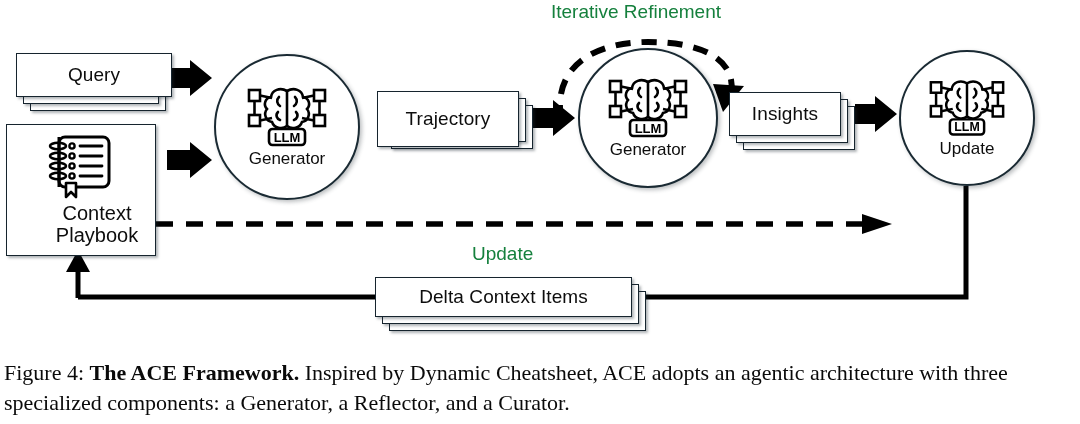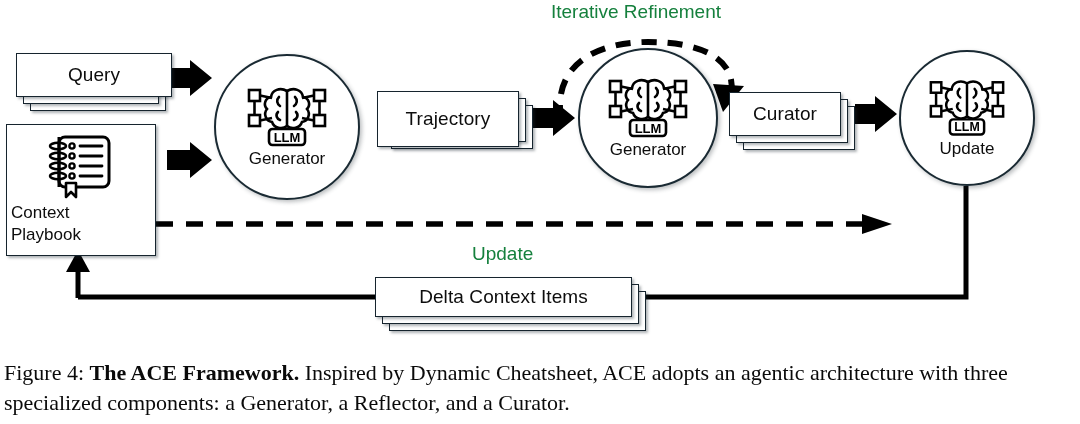--- a/index.html
+++ b/index.html
@@ -61,23 +61,24 @@
   
   .plain-box {
     position: absolute;
     background: #ffffff;
     border: 1.6px solid #16242e;
     box-sizing: border-box;
     box-shadow: 1.5px 1.5px 2.5px rgba(30,40,48,0.35);
   }
   .playbook-caption {
     position: absolute;
-    left: 4px;
+    left: 16px;
     width: 100%;
-    font-size: 17px;
+    text-align: center;
+    font-size: 20px;
     line-height: 20px;
     color: #0d0d0d;
   }
 
   
   .agent-circle {
     position: absolute;
     border-radius: 50%;
     background: #ffffff;
     border: 2.2px solid #1a2a33;
@@ -268,21 +269,21 @@
       <rect x="23" y="44" width="36" height="16" rx="3.5" ry="3.5" fill="none" stroke="#000000" stroke-width="2.6"></rect>
       <text x="41" y="56.5" font-family="Liberation Sans, sans-serif" font-size="13" font-weight="bold" text-anchor="middle" fill="#000000">LLM</text>
     </svg>
     <span class="agent-label">Generator</span>
   </div>
 
   <div class="card-stack" style="left:729px; top:92px; width:130px; height:62px;">
     <div class="sheet s3" style="width:112px; height:44px;"></div>
     <div class="sheet s2" style="width:112px; height:44px;"></div>
     <div class="sheet s1" style="width:112px; height:44px;">
-      <span class="sheet-label">Curator</span>
+      <span class="sheet-label">Insights</span>
     </div>
   </div>
 
   <div class="agent-circle" style="left:899px; top:50px; width:136px; height:136px;">
     <svg class="brain-icon" width="78" height="60" viewBox="0 0 82 62">
       <g fill="none" stroke="#000000" stroke-width="2.6">
         <rect x="3" y="5" width="11" height="11"></rect>
         <rect x="3" y="30" width="11" height="11"></rect>
         <rect x="68" y="5" width="11" height="11"></rect>
         <rect x="68" y="30" width="11" height="11"></rect>

